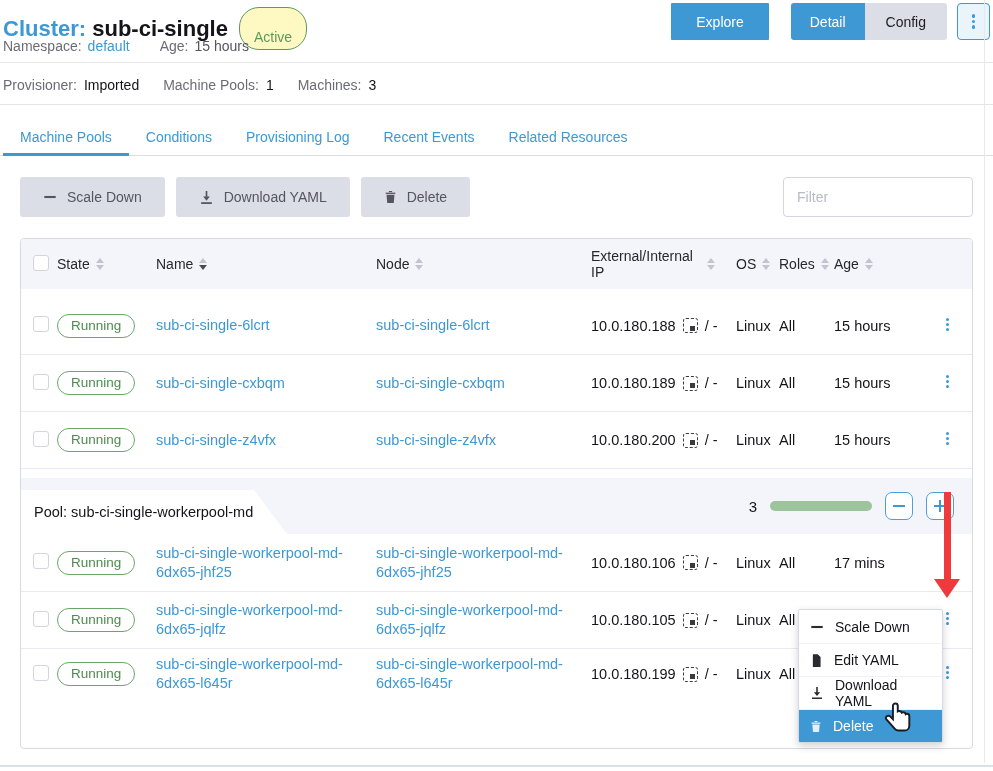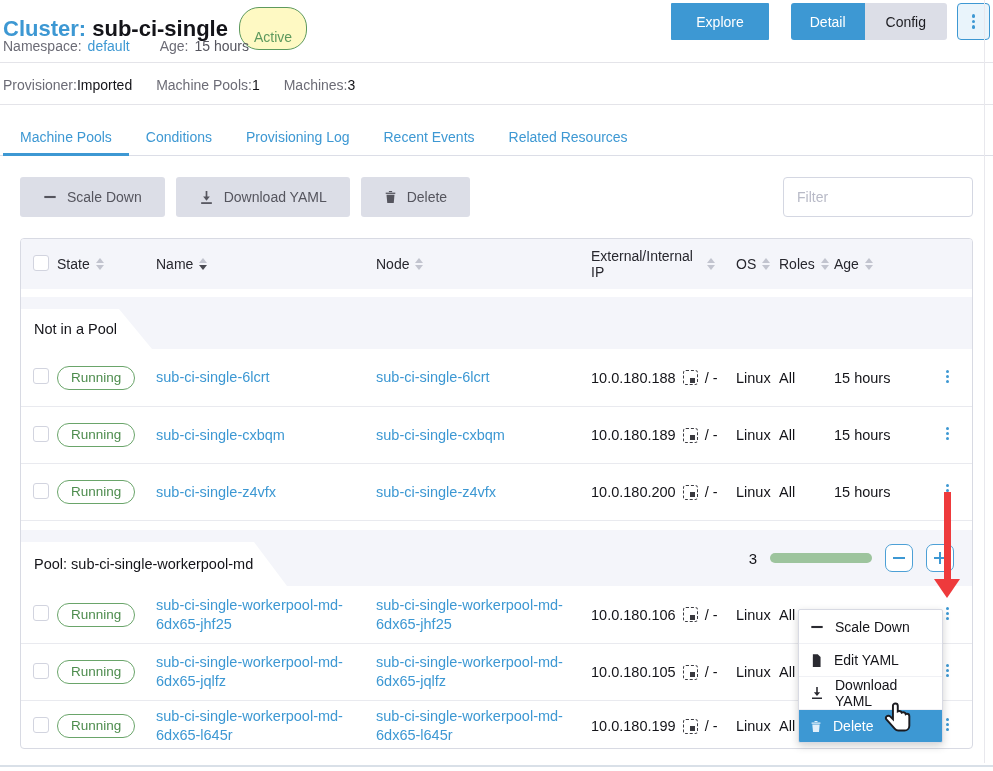--- a/index.html
+++ b/index.html
@@ -27,21 +27,21 @@
   .seg-detail { background:#3d98d3; color:#fff; border:none; padding:16px 19px; font-size:14px; display:flex; align-items:center; cursor:pointer; }
   .seg-config { background:#dcdee7; color:#1d1d22; border:none; padding:0 21px; font-size:14px; display:flex; align-items:center; cursor:pointer; }
   .btn-kebab { width:33px; border:1px solid #3d98d3; background:#e9f4fb; border-radius:4px; display:flex; align-items:center; justify-content:center; cursor:pointer; }
   .kebab { display:inline-block; }
   .kebab i { display:block; width:3px; height:3px; border-radius:50%; background:#3d98d3; margin:2px auto; }
   .btn-kebab .kebab i { width:3.5px; height:3.5px; }
 
   
   .summary-row { position:absolute; top:77px; left:3px; display:flex; color:#6c6c76; }
   .summary-row .pair { margin-right:16px; }
-  .summary-row .val { color:#141419; margin-left:0; margin-right:8px; }
+  .summary-row .val { color:#141419; margin-left:7px; margin-right:8px; }
 
   
   .tabbar { position:absolute; top:118px; left:0; right:0; height:38px; border-bottom:1px solid #dcdee7; display:flex; padding-left:3px; }
   .tab { position:relative; padding:0 17px; display:flex; align-items:center; color:#3d98d3; cursor:pointer; }
   .tab.active::after { content:''; position:absolute; left:0; right:0; bottom:-1px; height:3px; background:#3d98d3; }
 
   
   .toolbar { position:absolute; top:177px; left:20px; width:953px; display:flex; align-items:center; }
   .tbtn { height:40px; background:#dcdee7; border:none; border-radius:3px; color:#55555e; font-size:14px; display:flex; align-items:center; gap:10px; padding:0 23px; margin-right:11px; cursor:pointer; }
   .tbtn svg { fill:#55555e; }
@@ -222,25 +222,20 @@
           <span class="sort">
             <b class="up"></b>
             <b class="dn"></b>
           </span>
         </div>
       <div></div>
     </div>
 
     <div class="group-gap1"></div>
 
-    <div class="group-row g1">
-      <div class="group-tab">
-          <span>Not in a Pool</span>
-        </div>
-    </div>
     <div class="rows-a">
       <div class="row grid">
         <div class="c-check"><span class="checkbox"></span></div>
         <div><span class="pill-running">Running</span></div>
         <div><a class="link">sub-ci-single-6lcrt</a></div>
         <div><a class="link">sub-ci-single-6lcrt</a></div>
         <div class="c-ip">
             <span>10.0.180.188</span>
             <span class="copy-icon"></span>
             <span>/ -</span>

